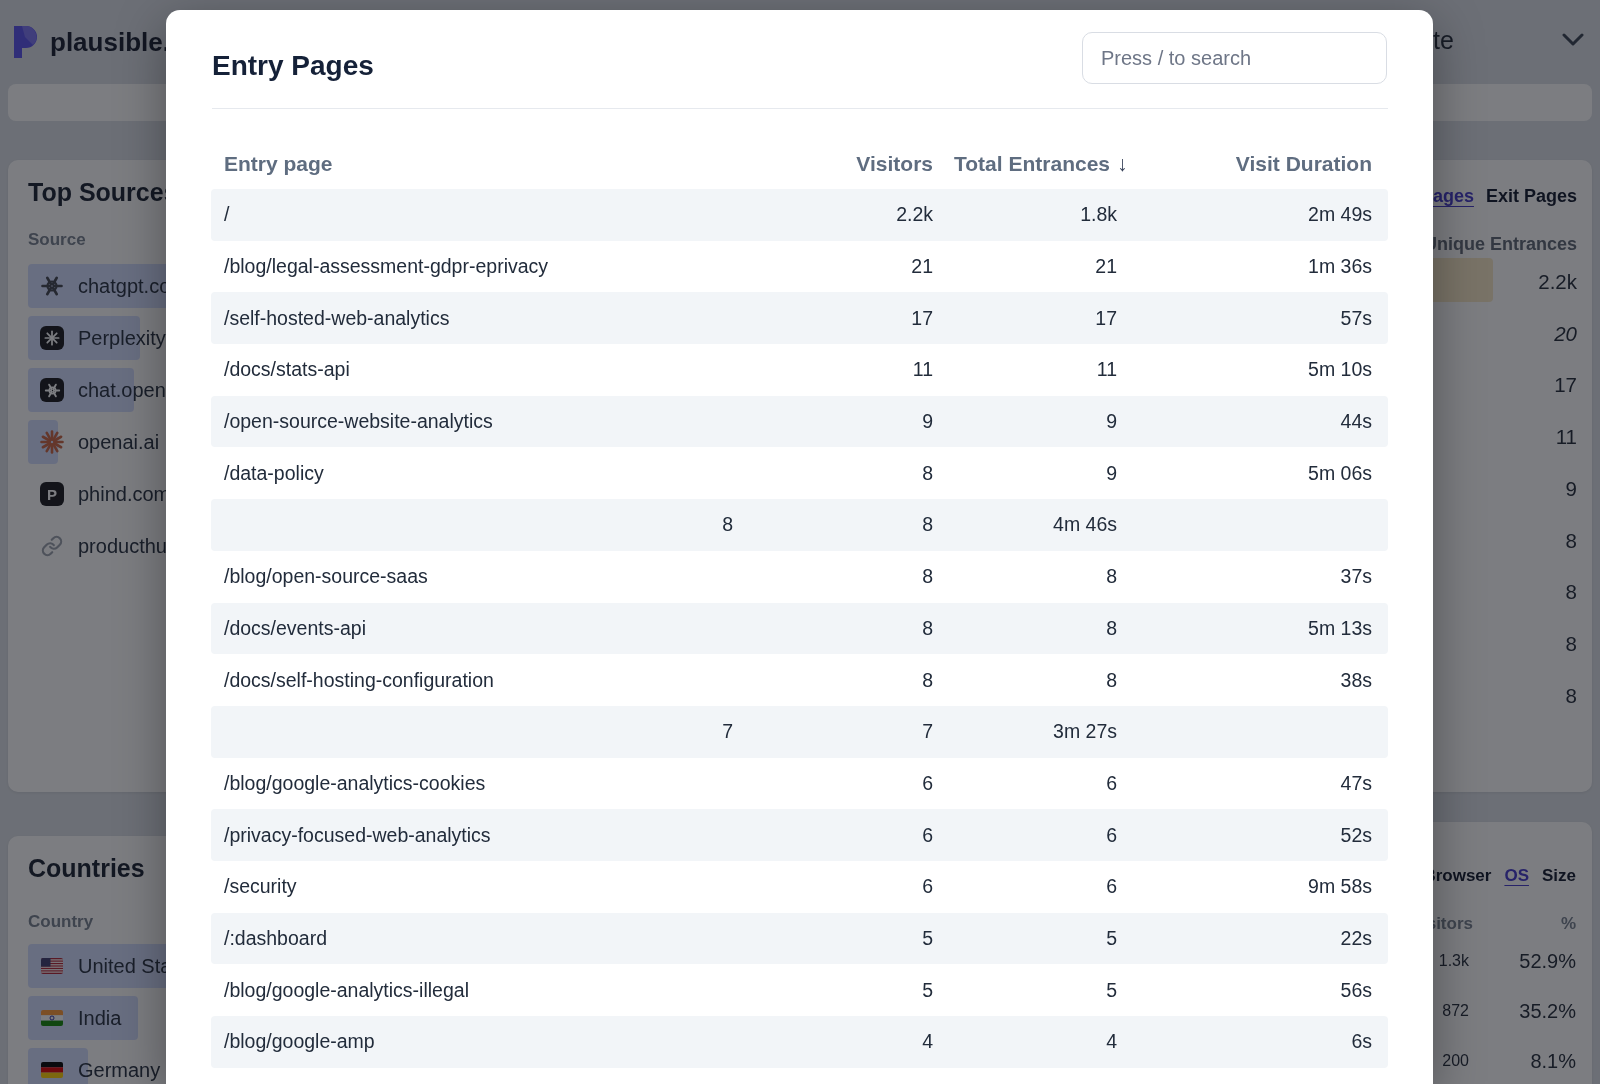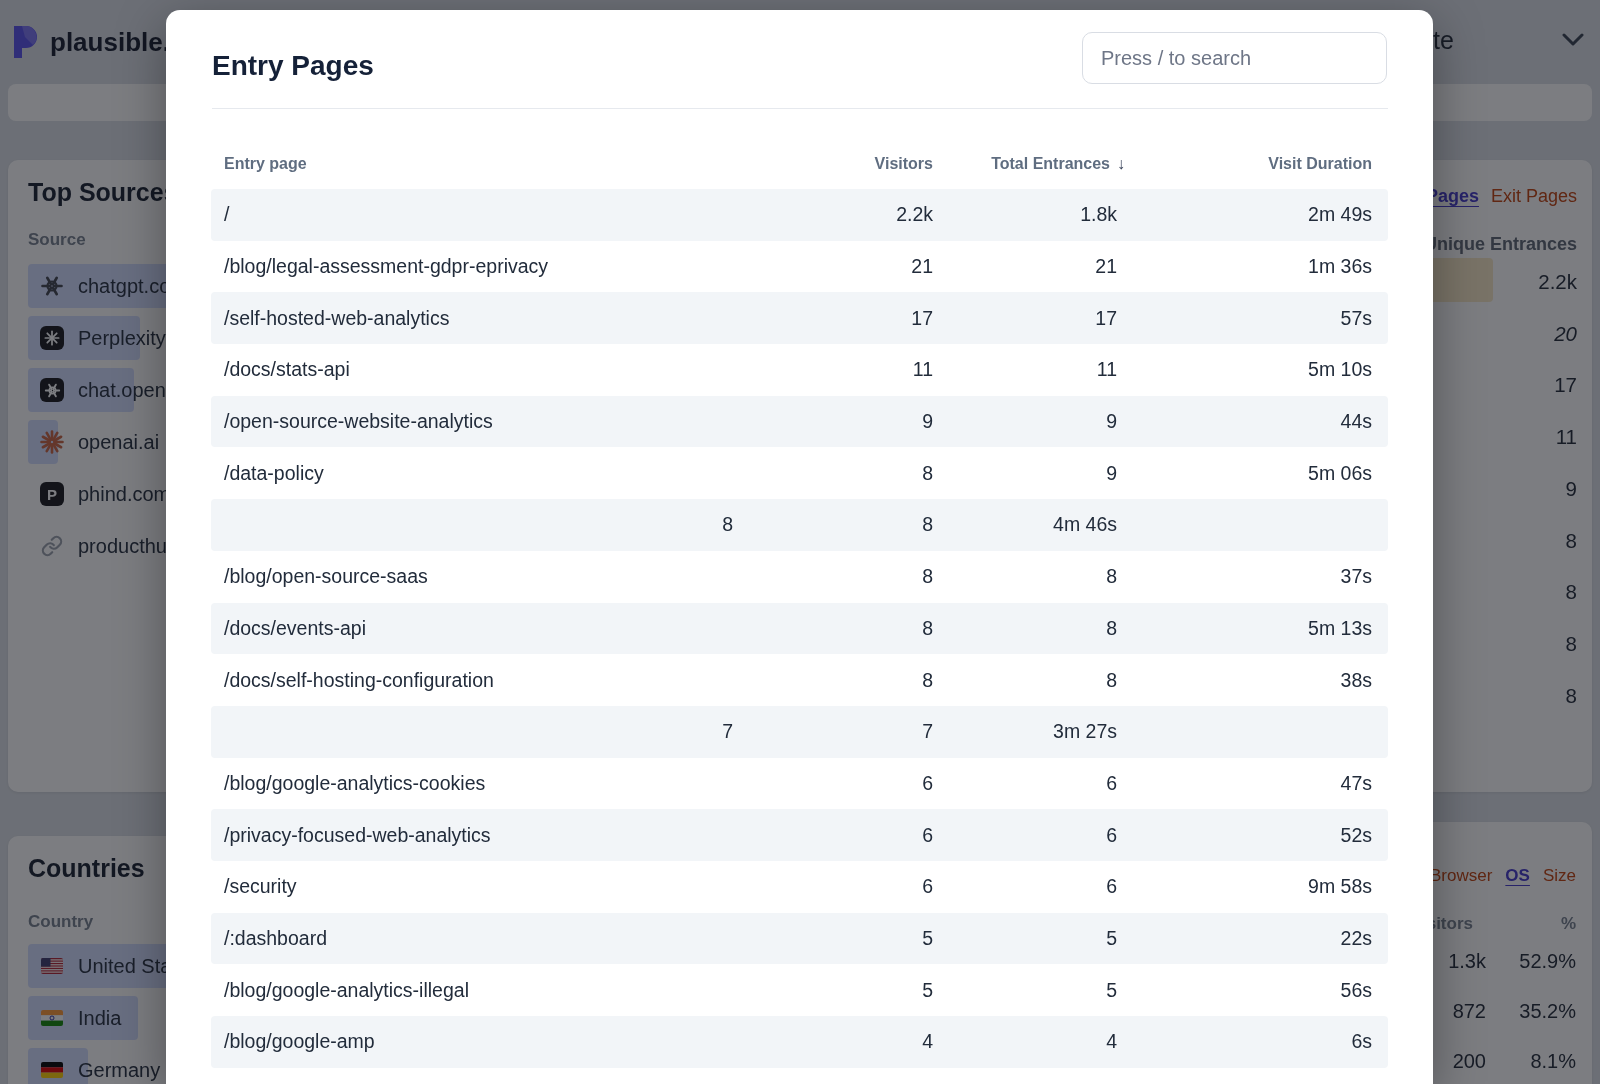--- a/index.html
+++ b/index.html
@@ -24,49 +24,49 @@
   .card-title{position:absolute;left:20px;top:18px;font-size:25px;font-weight:700;color:#18202f;}
   .col-head{position:absolute;left:20px;top:70px;font-size:17px;font-weight:700;color:#77808f;}
   .list-rows{position:absolute;left:20px;right:20px;top:100px;}
   .src-row{position:relative;height:52px;display:flex;align-items:center;gap:14px;padding-left:12px;}
   .src-bar{position:absolute;left:0;top:4px;height:44px;border-radius:4px;background:rgba(140,165,255,.38);z-index:0;}
   .src-icn{position:relative;z-index:1;width:24px;height:24px;display:flex;align-items:center;justify-content:center;}
   .src-lbl{position:relative;z-index:1;font-size:20px;color:#252f3e;white-space:nowrap;}
   .iconbox{width:24px;height:24px;border-radius:6px;background:#17181c;display:flex;align-items:center;justify-content:center;color:#fff;font-weight:700;font-size:15px;}
   
   .pg-tabs{position:absolute;top:26px;right:15px;display:flex;gap:12px;font-size:18px;white-space:nowrap;}
-  .tab{color:#c2410c;font-weight:400;}
+  .tab{color:#0f172a;font-weight:700;}
   .tab.active{color:#4338ca;font-weight:700;text-decoration:underline;text-underline-offset:4px;}
   .pg-colhead{position:absolute;top:74px;right:15px;font-size:18px;font-weight:700;color:#5d6673;white-space:nowrap;}
   .pg-rows{position:absolute;top:96px;left:20px;right:15px;height:500px;}
   .pg-bar{position:absolute;left:80px;top:2px;width:573px;height:44px;border-radius:4px;background:#f8e8c6;}
   .pg-val{position:absolute;right:0;height:52px;display:flex;align-items:center;font-size:20.5px;color:#1f2836;}
   
   .dv-tabs{position:absolute;top:44px;right:16px;display:flex;gap:13px;font-size:17px;white-space:nowrap;}
   .dv-h-visitors{position:absolute;top:92px;right:119px;font-size:17px;font-weight:700;color:#77808f;}
   .dv-h-pct{position:absolute;top:92px;right:16px;font-size:17px;font-weight:700;color:#77808f;}
   .dv-rows{position:absolute;top:114px;left:20px;right:16px;}
   .dv-row{position:absolute;left:0;right:0;height:50px;}
-  .dv-vis{position:absolute;right:90px;top:0;height:50px;display:flex;align-items:center;font-size:20px;color:#1f2836;}
+  .dv-vis{position:absolute;right:107px;top:0;height:50px;display:flex;align-items:center;font-size:16px;color:#1f2836;}
   .dv-pct{position:absolute;right:0;top:0;height:50px;display:flex;align-items:center;font-size:20px;color:#1f2836;}
   .flag{width:22px;height:16px;border-radius:2px;overflow:hidden;display:block;}
   
   .overlay{position:absolute;inset:0;background:rgba(17,19,26,.55);z-index:5;}
   .modal{position:absolute;left:166px;top:10px;width:1267px;height:1074px;background:#fff;z-index:10;
          border-radius:14px 14px 0 0;box-shadow:0 14px 50px rgba(0,0,0,.35);}
   .modal-title{position:absolute;left:46px;top:40px;font-size:28px;font-weight:700;color:#152138;}
   .modal-search{position:absolute;top:22px;right:46px;width:305px;height:52px;box-sizing:border-box;
          border:1px solid #d9dde4;border-radius:10px;font-size:20px;padding:0 18px;color:#374151;
          font-family:"Liberation Sans",sans-serif;outline:none;background:#fff;}
   .modal-search::placeholder{color:#6e7687;}
   .modal-divider{position:absolute;top:98px;left:46px;right:45px;height:0;border-top:1px solid #e6e9ee;}
   .entry-table{position:absolute;top:142px;left:45px;right:45px;}
   .t-head,.t-row{display:grid;grid-template-columns:1fr 200px 184px 255px;align-items:center;
          padding:0 16px 0 13px;box-sizing:border-box;}
-  .t-head{height:24px;font-size:16px;font-weight:700;color:#5f6d80;margin-bottom:13px;}
+  .t-head{height:24px;font-size:21px;font-weight:700;color:#5f6d80;margin-bottom:13px;}
   .t-row{height:51.7px;font-size:19.5px;color:#222c3b;border-radius:4px;}
   .t-row:nth-child(odd){background:#f2f5f8;}
   .c-num{text-align:right;}
   .th-right{text-align:right;}
   .th-entrances{text-align:right;white-space:nowrap;}
   .sort-arrow{display:inline-block;margin-right:-27px;width:27px;text-align:left;padding-left:7px;color:#39435a;}
 </style>
 </head>
 <body>
 

